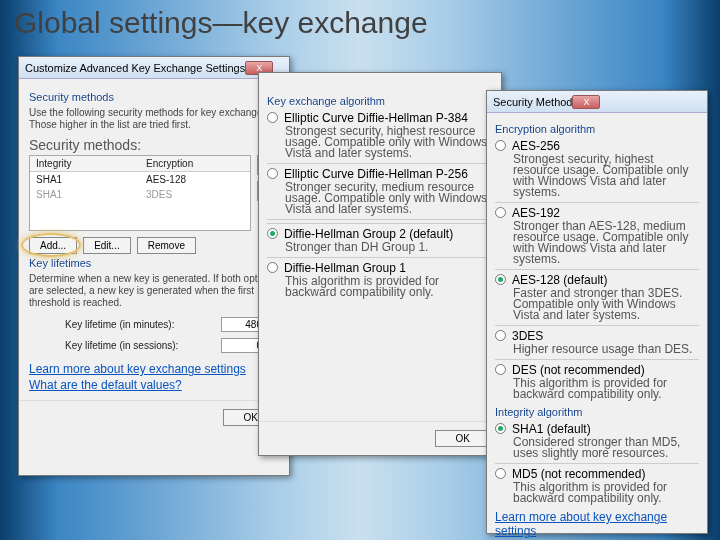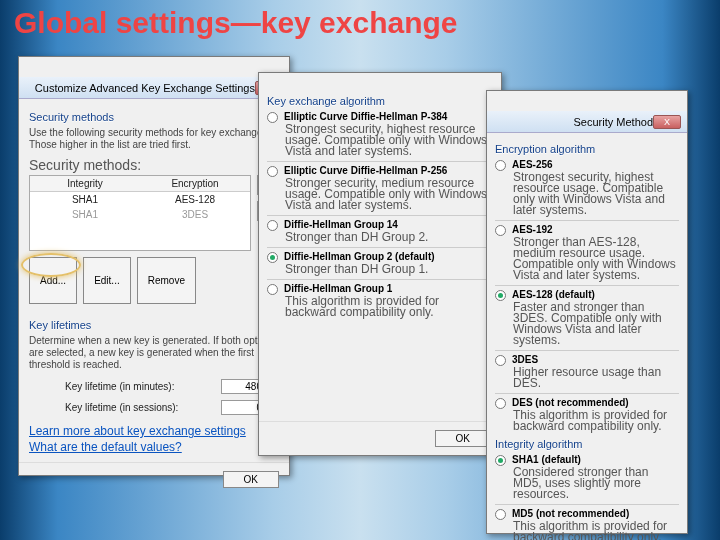--- a/index.html
+++ b/index.html
@@ -1,54 +1,54 @@
 <!DOCTYPE html>
 <html><head>
 <meta charset="utf-8">
 <style>
   * { box-sizing: border-box; margin: 0; padding: 0; font-family: "Segoe UI", Tahoma, sans-serif; }
   body {
     width: 720px; height: 540px; overflow: hidden;
     background: linear-gradient(90deg, #0a3d6b 0%, #3b86c4 8%, #a8cde8 38%, #c9e0ef 50%, #a8cde8 62%, #3b86c4 92%, #0a3d6b 100%);
     position: relative;
   }
-  .slide-title { position: absolute; top: 6px; left: 14px; font-size: 30px; color: #ef4444; font-weight: 700; }
+  .slide-title { position: absolute; top: 6px; left: 14px; font-size: 30px; color: #404040; font-weight: 400; }
   .dialog { position: absolute; background: #f0f0f0; border: 1px solid #7a7a7a; box-shadow: 2px 2px 6px rgba(0,0,0,.4); }
-  .titlebar { height: 22px; background: linear-gradient(#e9f1fa, #cfe0f2); border-bottom: 1px solid #aac; padding: 2px 6px; font-size: 11px; display: flex; align-items: center; justify-content: flex-end; margin-top: 20px; }
+  .titlebar { height: 22px; background: linear-gradient(#e9f1fa, #cfe0f2); border-bottom: 1px solid #aac; padding: 2px 6px; font-size: 11px; display: flex; align-items: center; justify-content: flex-start; }
   .close-btn { width: 28px; height: 14px; background: linear-gradient(#e8a4a4, #c96060); border: 1px solid #955; border-radius: 2px; color: #fff; font-size: 9px; line-height: 12px; text-align: center; cursor: pointer; }
   .dlg-body { padding: 8px 10px; font-size: 11px; color: #222; }
   .section-label { color: #15428b; font-size: 11px; margin: 4px 0 4px 0; text-shadow: 0 1px 0 #fff; }
   .desc { font-size: 10px; color: #444; margin-bottom: 6px; line-height: 12px; }
   .sub-label { font-size: 14px; color: #555; margin: 4px 0 2px 0; }
-  .tbl { border: 1px solid #aaa; background: #fff; width: 240px; font-size: 10px; text-align: center; }
+  .tbl { border: 1px solid #aaa; background: #fff; width: 240px; font-size: 10px; }
   .tbl-head { display: flex; background: #f4f4f4; border-bottom: 1px solid #ccc; }
   .tbl-head div, .tbl-row div { flex: 1; padding: 2px 6px; }
   .tbl-row { display: flex; }
   .tbl-row div { border-top: 0; }
   .updown { display: flex; flex-direction: column; gap: 6px; margin-left: 6px; }
   .arrow-btn { width: 22px; height: 20px; border: 1px solid #999; background: #f6f6f6; font-size: 10px; text-align: center; line-height: 18px; cursor: pointer; }
   .btnrow { margin-top: 6px; display: flex; gap: 6px; }
-  .wbtn { font-size: 10px; padding: 17px 10px; border: 1px solid #888; background: #f4f4f4; cursor: pointer; }
+  .wbtn { font-size: 10px; padding: 2px 10px; border: 1px solid #888; background: #f4f4f4; cursor: pointer; }
   .highlight-ring { position: absolute; border: 2px solid #e4c069; border-radius: 50%; width: 60px; height: 24px; box-shadow: 0 0 6px #e4c069; pointer-events: none; }
   .spin-row { display: flex; align-items: center; justify-content: space-between; margin: 3px 0; padding-left: 36px; }
   .spin { display: inline-flex; align-items: center; }
   .spin input { width: 44px; font-size: 10px; text-align: right; padding: 1px 2px; border: 1px solid #999; }
   .spin-ctl { width: 14px; height: 18px; border: 1px solid #999; border-left: 0; background: #f4f4f4; font-size: 7px; display: flex; flex-direction: column; }
   .spin-ctl span { flex: 1; text-align: center; line-height: 8px; cursor: pointer; }
   .linkrow a { color: #0a54c0; font-size: 12px; text-decoration: underline; display: block; margin-top: 2px; cursor: pointer; }
   .okrow { text-align: right; padding: 6px 10px 8px; border-top: 1px solid #ddd; }
   .radio-row { display: flex; align-items: flex-start; gap: 6px; margin: 2px 0 1px 0; }
   .radio-dot { width: 11px; height: 11px; border: 1px solid #777; border-radius: 50%; background: #fff; margin-top: 1px; flex-shrink: 0; display: flex; align-items: center; justify-content: center; cursor: pointer; }
   .radio-dot.sel::after { content: ""; width: 5px; height: 5px; background: #2a6; border-radius: 50%; display: block; }
-  .radio-label { font-size: 10px; font-weight: bold; }
+  .radio-label { font-size: 12px; font-weight: normal; }
   .radio-desc { font-size: 12px; color: #555; margin: 0 0 4px 18px; line-height: 11px; }
   .sep { height: 1px; background: #ccc; margin: 3px 0; }
   #dlg1 { left: 18px; top: 56px; width: 272px; height: 420px; }
   #dlg2 { left: 258px; top: 72px; width: 244px; height: 384px; }
-  #dlg3 { left: 486px; top: 90px; width: 202px; height: 444px; }
+  #dlg3 { left: 486px; top: 90px; width: 222px; height: 444px; }
   .dlg2-body { padding: 18px 8px; }
   .dlg3-body { padding: 6px 8px; }
   .okcancel { display: flex; justify-content: flex-end; gap: 6px; padding: 6px 8px; border-top: 1px solid #ddd; background: #f0f0f0; }
 </style>
 </head>
 <body>
 
 <div class="slide-title">Global settings—key exchange</div>
 
 <div id="dlg1" class="dialog">
@@ -80,21 +80,21 @@
         <div class="arrow-btn">▲</div>
         <div class="arrow-btn">▼</div>
       </div>
     </div>
     <div class="btnrow" style="position:relative;">
       <div class="highlight-ring" style="left:-8px;top:-4px;"></div>
       <button class="wbtn">Add...</button>
       <button class="wbtn">Edit...</button>
       <button class="wbtn">Remove</button>
     </div>
-    <div class="section-label" style="margin-top:15px;">Key lifetimes</div>
+    <div class="section-label" style="margin-top:3px;">Key lifetimes</div>
     <div class="desc">Determine when a new key is generated. If both options are selected, a new key is generated when the first threshold is reached.</div>
     <div class="spin-row">
       <span style="font-size:10px;">Key lifetime (in minutes):</span>
       <span class="spin">
         <input value="480" style="">
         <span class="spin-ctl">
             <span>▲</span>
             <span>▼</span>
           </span>
       </span>
@@ -132,27 +132,20 @@
         </div>
         <div class="sep"></div>
         <div>
           <div class="radio-row">
             <div class="radio-dot"></div>
             <div class="radio-label">Elliptic Curve Diffie-Hellman P-256</div>
           </div>
           <div class="radio-desc">Stronger security, medium resource usage. Compatible only with Windows Vista and later systems.</div>
         </div>
         <div class="sep"></div>
-        <div>
-          <div class="radio-row">
-            <div class="radio-dot"></div>
-            <div class="radio-label">Diffie-Hellman Group 14</div>
-          </div>
-          <div class="radio-desc">Stronger than DH Group 2.</div>
-        </div>
         <div class="sep"></div>
         <div>
           <div class="radio-row">
             <div class="radio-dot sel"></div>
             <div class="radio-label">Diffie-Hellman Group 2 (default)</div>
           </div>
           <div class="radio-desc">Stronger than DH Group 1.</div>
         </div>
         <div class="sep"></div>
         <div>

